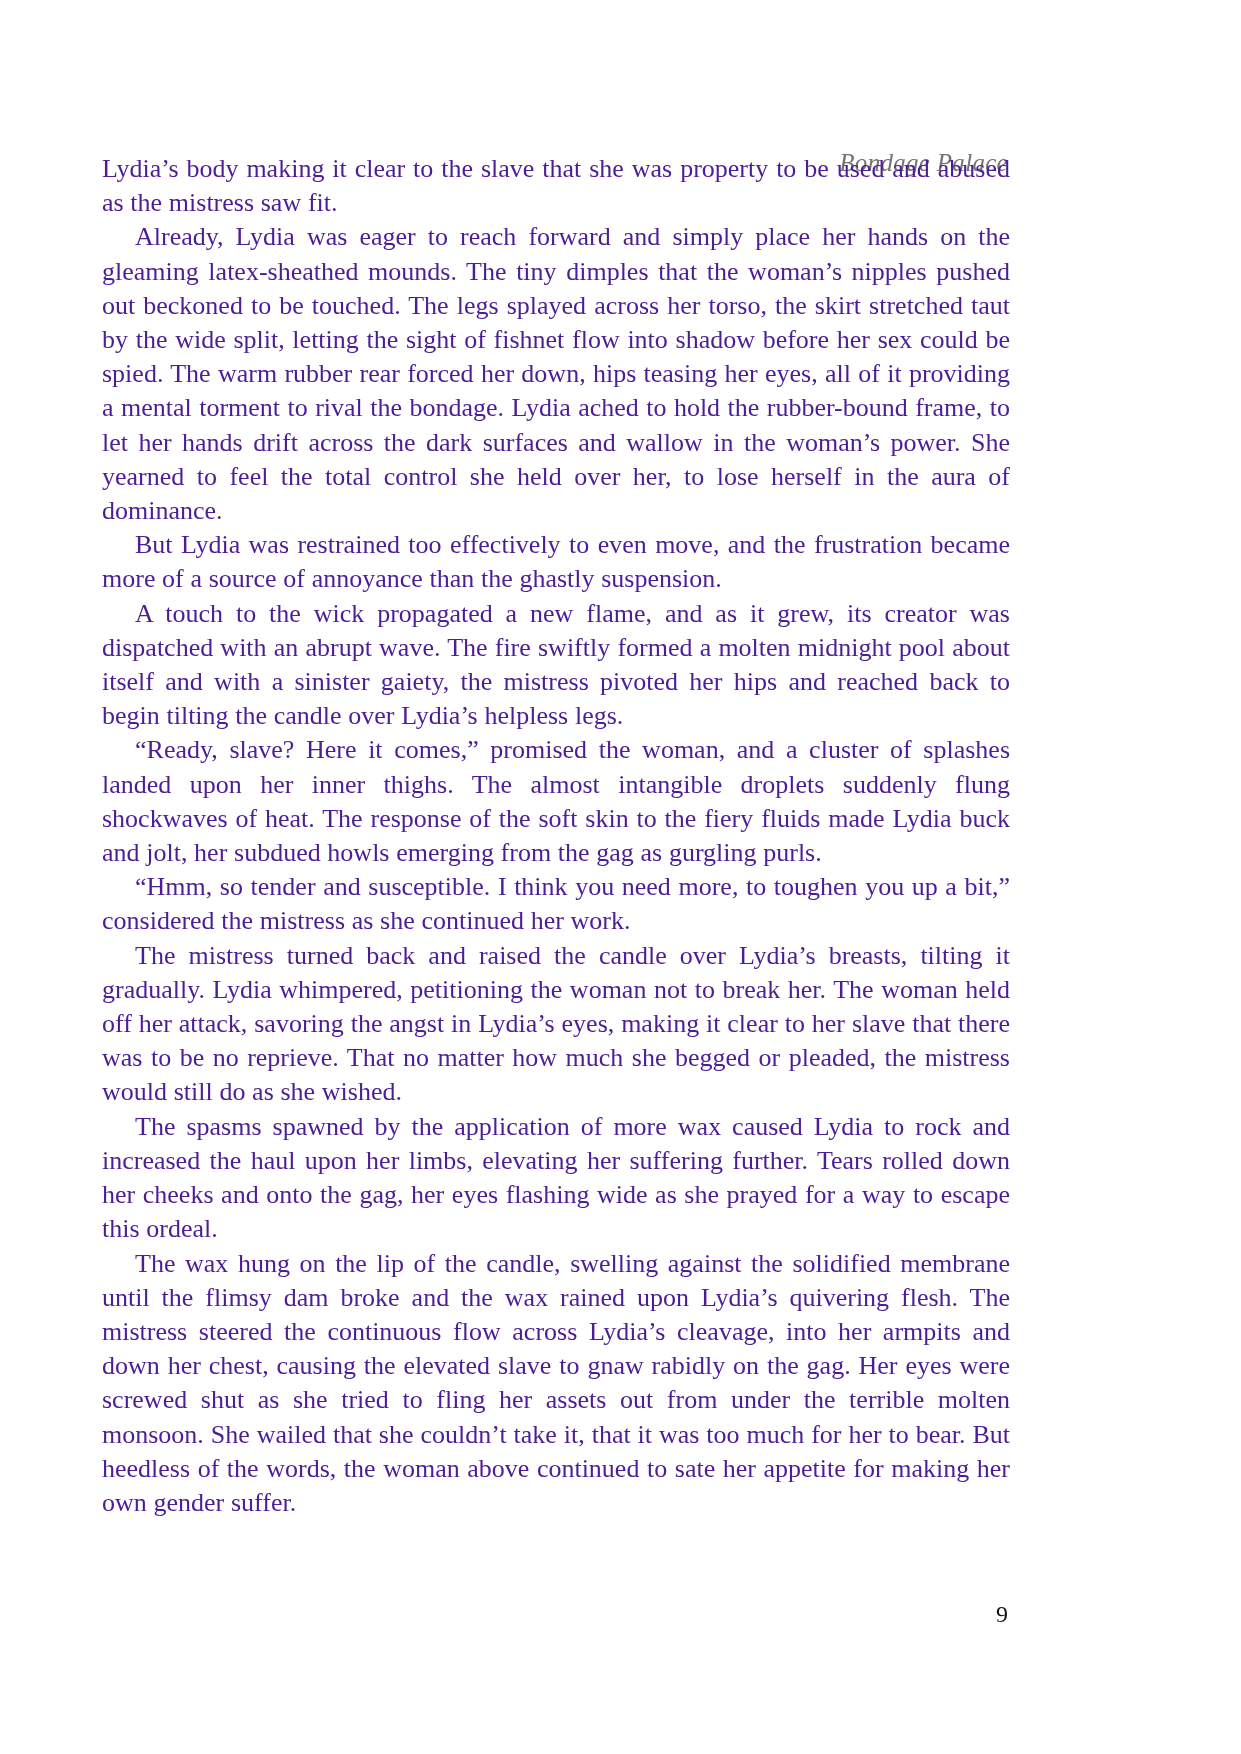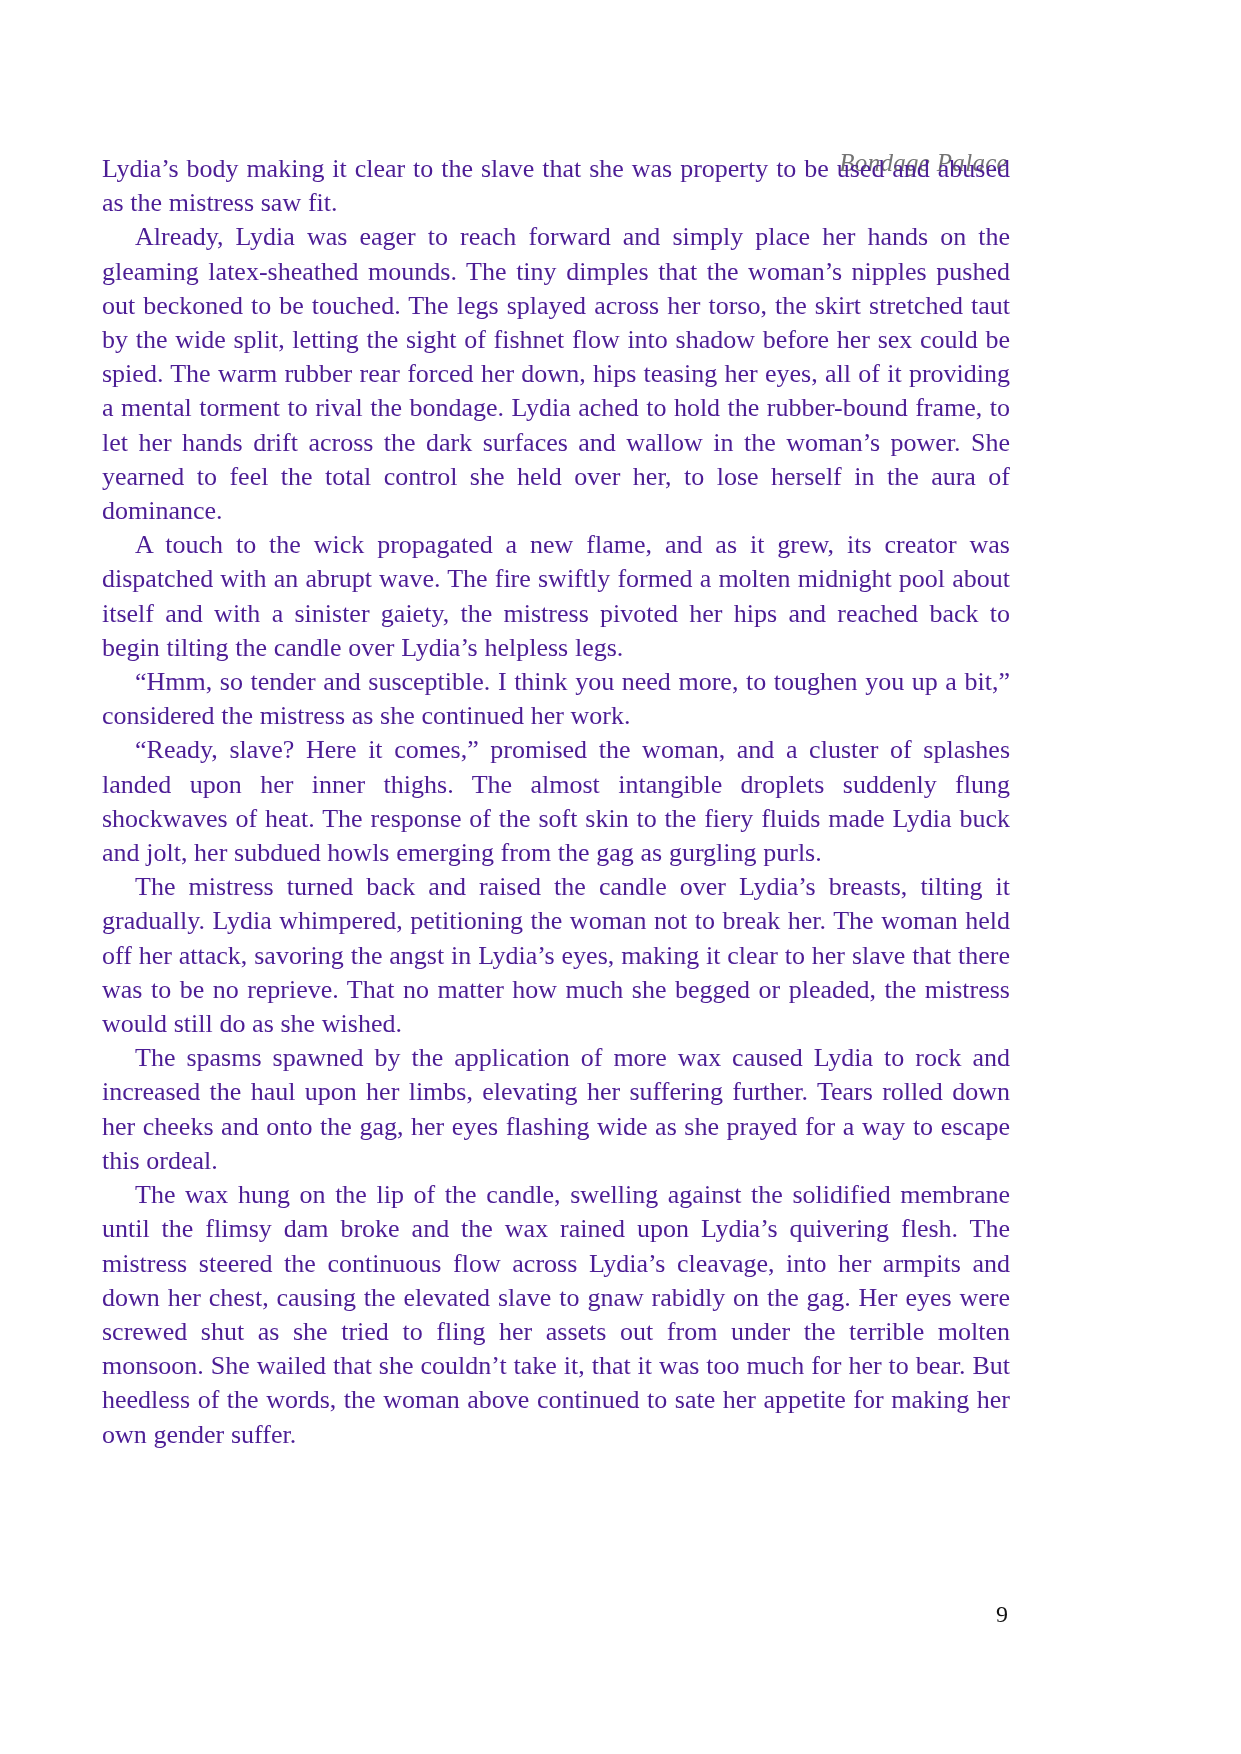--- a/index.html
+++ b/index.html
@@ -81,23 +81,24 @@
 </head>
 <body>
 
 <div class="page">
 
   <div class="running-header">Bondage Palace</div>
 
   <div class="textblock">
     <p class="para first">Lydia’s body making it clear to the slave that she was property to be used and abused as the mistress saw fit.</p>
     <p class="para">Already, Lydia was eager to reach forward and simply place her hands on the gleaming latex-sheathed mounds. The tiny dimples that the woman’s nipples pushed out beckoned to be touched. The legs splayed across her torso, the skirt stretched taut by the wide split, letting the sight of fishnet flow into shadow before her sex could be spied. The warm rubber rear forced her down, hips teasing her eyes, all of it providing a mental torment to rival the bondage. Lydia ached to hold the rubber-bound frame, to let her hands drift across the dark surfaces and wallow in the woman’s power. She yearned to feel the total control she held over her, to lose herself in the aura of dominance.</p>
+    <p class="para">But Lydia was restrained too effectively to even move, and the frustration became more of a source of annoyance than the ghastly suspension.</p>
     <p class="para">A touch to the wick propagated a new flame, and as it grew, its creator was dispatched with an abrupt wave. The fire swiftly formed a molten midnight pool about itself and with a sinister gaiety, the mistress pivoted her hips and reached back to begin tilting the candle over Lydia’s helpless legs.</p>
+    <p class="para">“Ready, slave? Here it comes,” promised the woman, and a cluster of splashes landed upon her inner thighs. The almost intangible droplets suddenly flung shockwaves of heat. The response of the soft skin to the fiery fluids made Lydia buck and jolt, her subdued howls emerging from the gag as gurgling purls.</p>
     <p class="para">“Hmm, so tender and susceptible. I think you need more, to toughen you up a bit,” considered the mistress as she continued her work.</p>
-    <p class="para">“Ready, slave? Here it comes,” promised the woman, and a cluster of splashes landed upon her inner thighs. The almost intangible droplets suddenly flung shockwaves of heat. The response of the soft skin to the fiery fluids made Lydia buck and jolt, her subdued howls emerging from the gag as gurgling purls.</p>
     <p class="para">The mistress turned back and raised the candle over Lydia’s breasts, tilting it gradually. Lydia whimpered, petitioning the woman not to break her. The woman held off her attack, savoring the angst in Lydia’s eyes, making it clear to her slave that there was to be no reprieve. That no matter how much she begged or pleaded, the mistress would still do as she wished.</p>
     <p class="para">The spasms spawned by the application of more wax caused Lydia to rock and increased the haul upon her limbs, elevating her suffering further. Tears rolled down her cheeks and onto the gag, her eyes flashing wide as she prayed for a way to escape this ordeal.</p>
     <p class="para">The wax hung on the lip of the candle, swelling against the solidified membrane until the flimsy dam broke and the wax rained upon Lydia’s quivering flesh. The mistress steered the continuous flow across Lydia’s cleavage, into her armpits and down her chest, causing the elevated slave to gnaw rabidly on the gag. Her eyes were screwed shut as she tried to fling her assets out from under the terrible molten monsoon. She wailed that she couldn’t take it, that it was too much for her to bear. But heedless of the words, the woman above continued to sate her appetite for making her own gender suffer.</p>
   </div>
 
   <div class="page-number">9</div>
 
 </div>
 
 </body></html>

